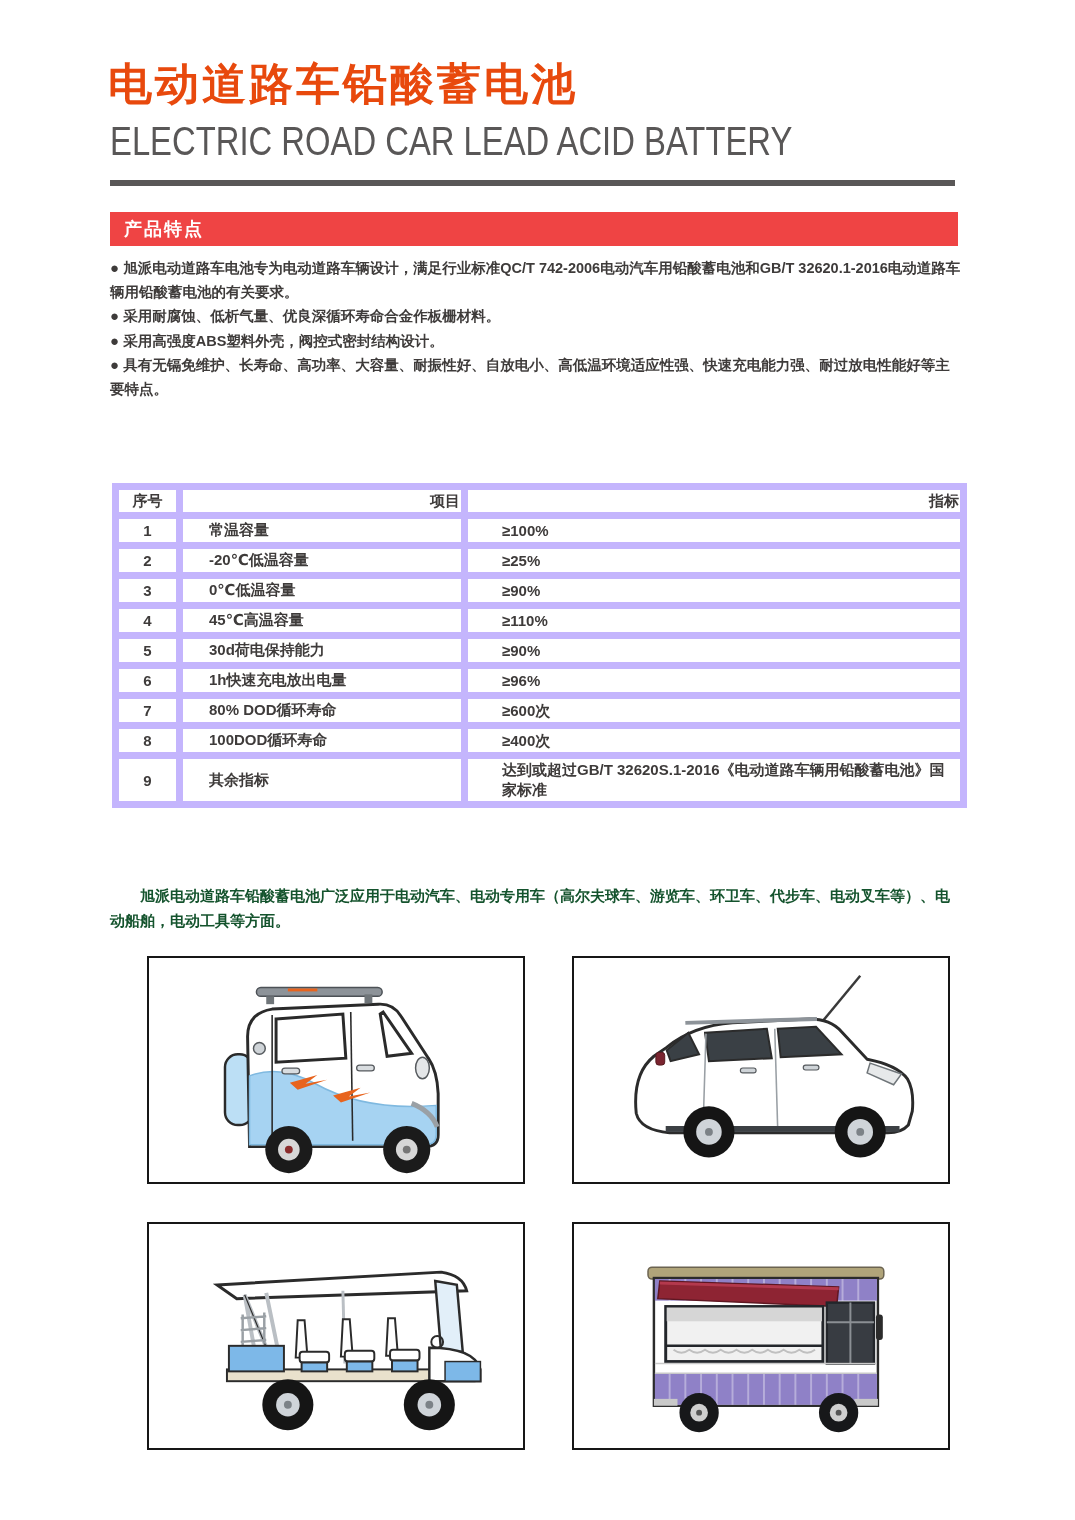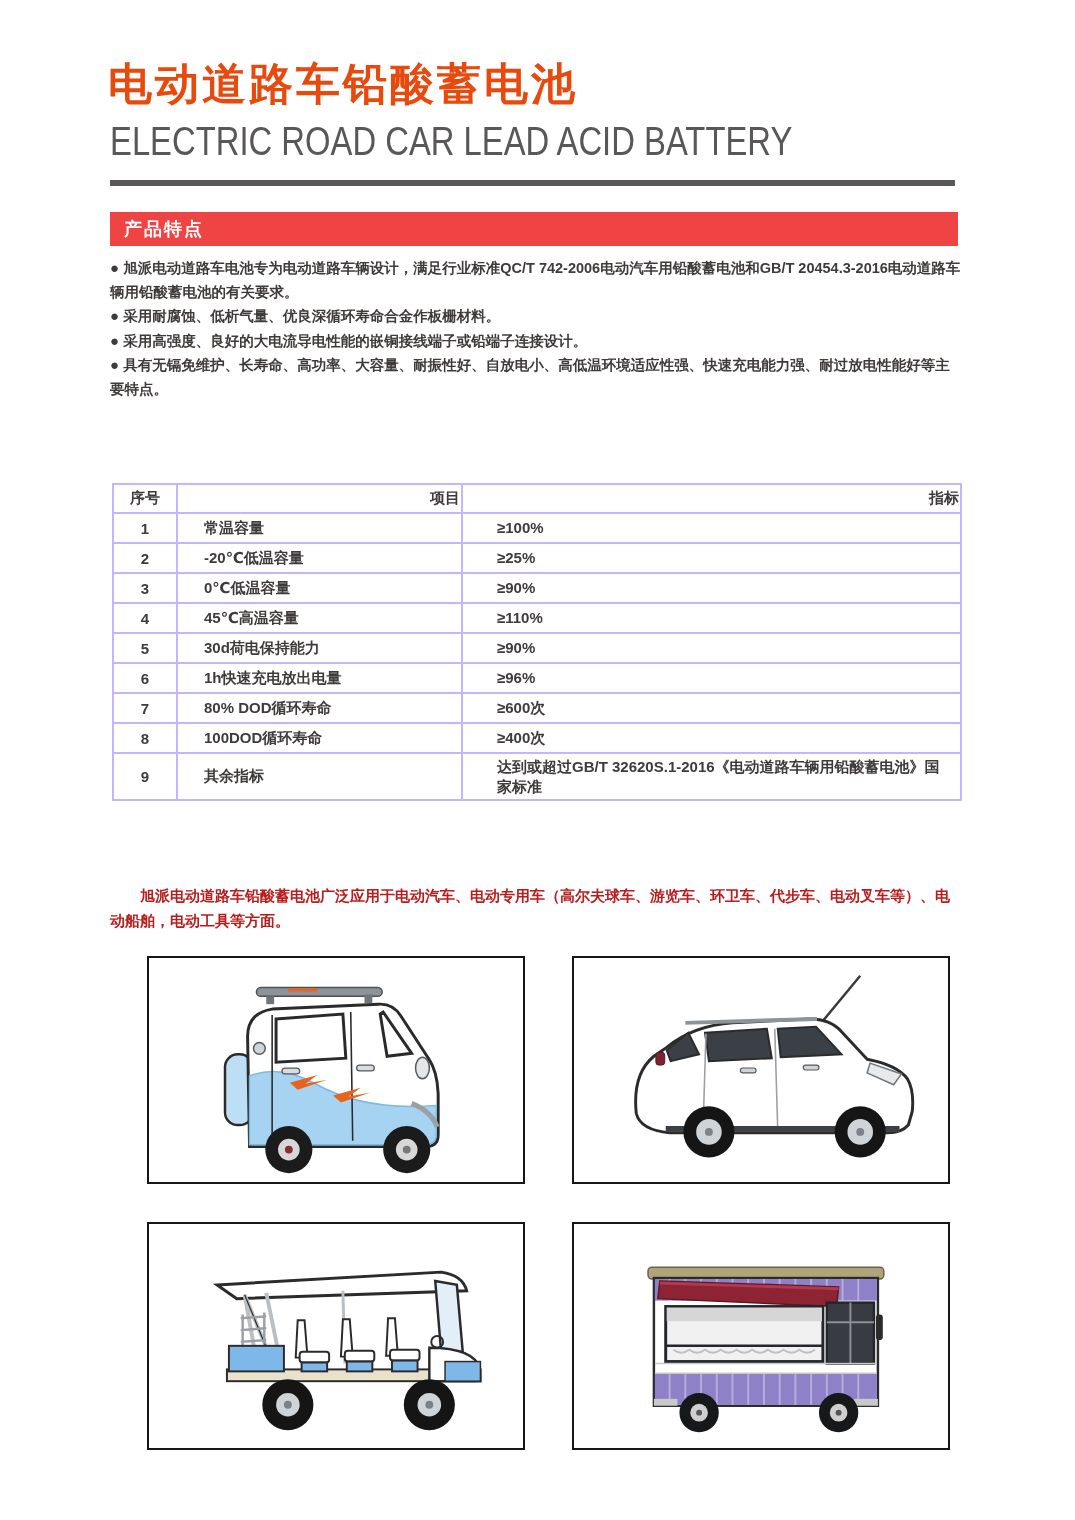--- a/index.html
+++ b/index.html
@@ -49,38 +49,38 @@
     font-size:14.5px;line-height:23.6px;font-weight:600;
     color:#3e3b3a;
   }
   .feature-list li::before{content:"● ";font-size:15px;}
   
   .perf-table{
     left:112px;top:483px;width:848px;
     border-collapse:collapse;table-layout:fixed;
     font-size:15px;font-weight:600;color:#3e3b3a;
   }
-  .perf-table,.perf-table th,.perf-table td{border:2px solid #c4b5fd;}
+  .perf-table,.perf-table th,.perf-table td{border:7px solid #c4b5fd;}
   .perf-table{border:2px solid #7a7a7a;}
   .perf-table thead tr{height:29px;}
   .perf-table tbody tr{height:30px;}
   .perf-table tbody tr:last-child{height:47px;}
   .perf-table th{font-weight:600;text-align:right;}
   .perf-table th:first-child,
   .perf-table td:first-child{text-align:center;padding:0;}
   .perf-table th:nth-child(2),
   .perf-table td:nth-child(2){padding-left:26px;}
   .perf-table th:nth-child(3),
   .perf-table td:nth-child(3){padding-left:34px;margin-left:16px;}
   .perf-table td:nth-child(3){line-height:20px;padding-right:10px;}
   
   .usage-text{
     left:110px;top:884px;width:852px;
     font-size:15px;line-height:24.5px;font-weight:600;
-    text-indent:2em;color:#b91c1c;margin:0;
+    text-indent:2em;color:#14532d;margin:0;
   }
   
   .photo-box{
     width:378px;height:228px;background:#ffffff;
     border:2px solid #161616;box-sizing:border-box;
     display:flex;align-items:center;justify-content:center;
   }
   .pb1{left:147px;top:956px;}
   .pb2{left:572px;top:956px;}
   .pb3{left:147px;top:1222px;}
@@ -91,23 +91,23 @@
 <body>
 
 <div class="page">
 
   <div class="abs title-cn">电动道路车铅酸蓄电池</div>
   <div class="abs title-en">ELECTRIC ROAD CAR LEAD ACID BATTERY</div>
   <div class="abs rule"></div>
 
   <div class="abs banner banner-features">产品特点</div>
   <ul class="abs feature-list">
-      <li>旭派电动道路车电池专为电动道路车辆设计，满足行业标准QC/T 742-2006电动汽车用铅酸蓄电池和GB/T 20454.3-2016电动道路车辆用铅酸蓄电池的有关要求。</li>
+      <li>旭派电动道路车电池专为电动道路车辆设计，满足行业标准QC/T 742-2006电动汽车用铅酸蓄电池和GB/T 32620.1-2016电动道路车辆用铅酸蓄电池的有关要求。</li>
       <li>采用耐腐蚀、低析气量、优良深循环寿命合金作板栅材料。</li>
-      <li>采用高强度、良好的大电流导电性能的嵌铜接线端子或铅端子连接设计。</li>
+      <li>采用高强度ABS塑料外壳，阀控式密封结构设计。</li>
       <li>具有无镉免维护、长寿命、高功率、大容量、耐振性好、自放电小、高低温环境适应性强、快速充电能力强、耐过放电性能好等主要特点。</li>
     </ul>
 
   <table class="abs perf-table">
     <colgroup>
         <col style="width:64px">
         <col style="width:285px">
         <col style="width:499px">
       </colgroup>
     <thead>

